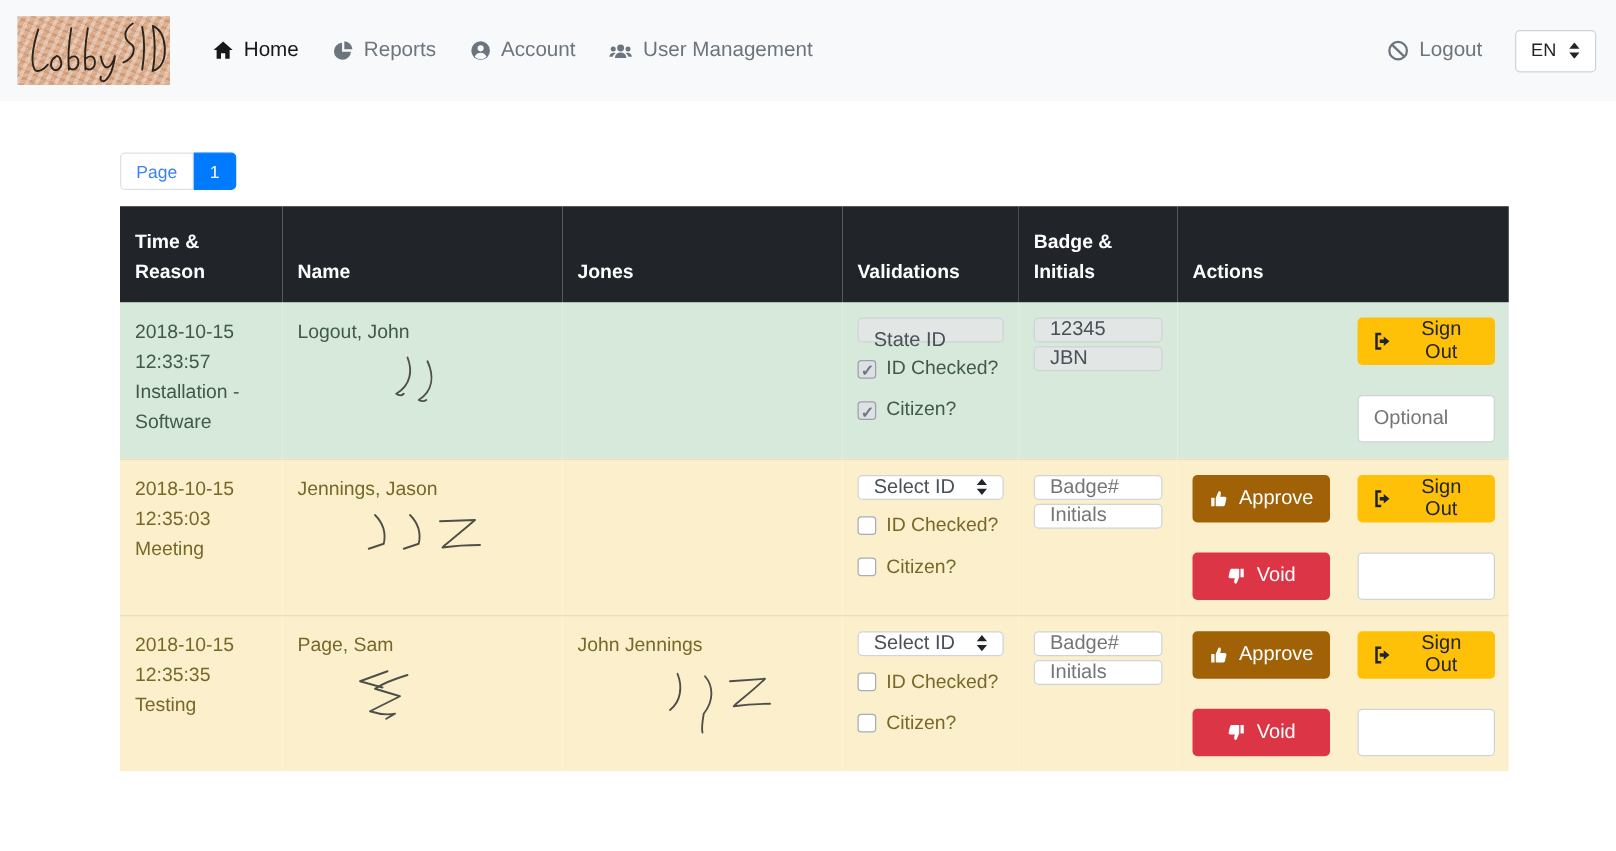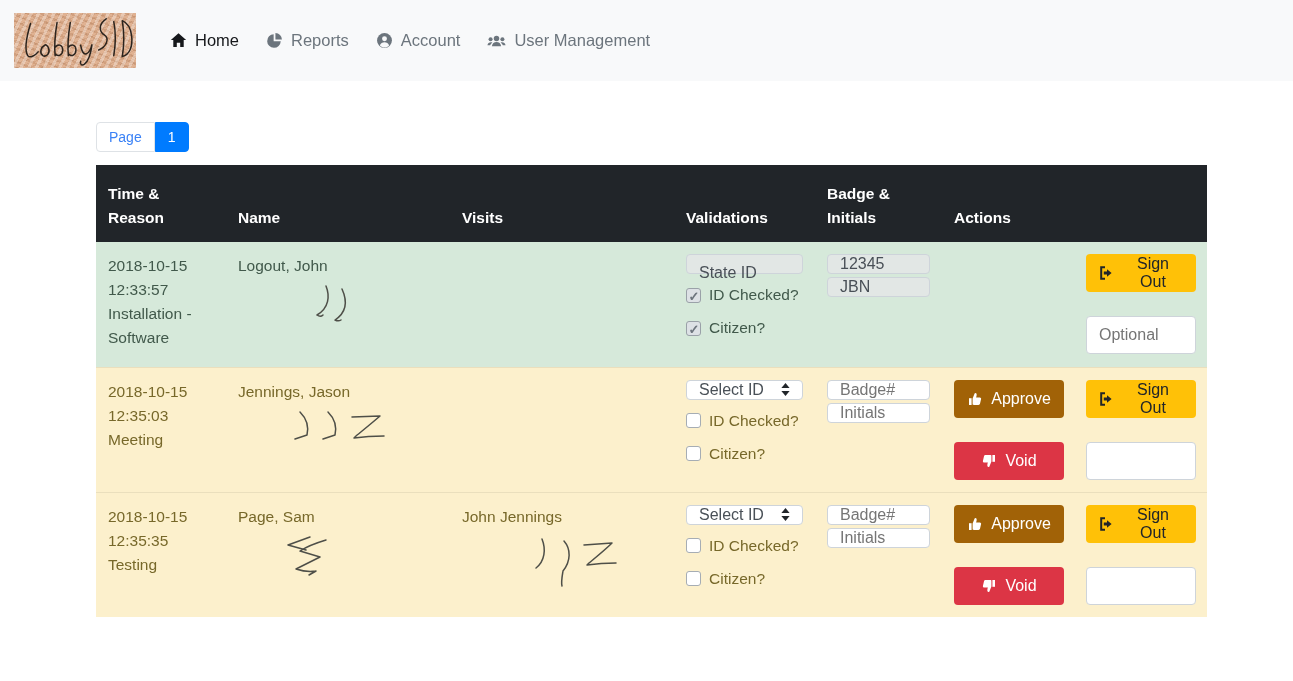--- a/index.html
+++ b/index.html
@@ -157,20 +157,40 @@
             <path d="M4.6 13.5 C4.9 10.9 6.7 9.5 9 9.5 C11.3 9.5 13.1 10.9 13.4 13.5 Z" fill="currentColor"></path>
             <circle cx="3.4" cy="6.8" r="1.9" fill="currentColor"></circle>
             <path d="M0.4 12.6 C0.7 10.7 2 9.6 3.7 9.6 C4.2 9.6 4.7 9.7 5.1 9.9 C3.9 10.8 3.2 11.7 3 12.6 Z" fill="currentColor"></path>
             <circle cx="14.6" cy="6.8" r="1.9" fill="currentColor"></circle>
             <path d="M17.6 12.6 C17.3 10.7 16 9.6 14.3 9.6 C13.8 9.6 13.3 9.7 12.9 9.9 C14.1 10.8 14.8 11.7 15 12.6 Z" fill="currentColor"></path>
           </svg>
       </span>
       <span>User Management</span>
     </a>
   </div>
+  <div class="nav-right">
+    <div class="logout">
+      <span class="icon">
+        <svg width="17" height="17" viewBox="0 0 16 16">
+            <circle cx="8" cy="8" r="6.6" fill="none" stroke="currentColor" stroke-width="1.7"></circle>
+            <line x1="3.5" y1="3.7" x2="12.5" y2="12.3" stroke="currentColor" stroke-width="1.7"></line>
+          </svg>
+      </span>
+      <span>Logout</span>
+    </div>
+    <div class="lang-box">
+      <span>EN</span>
+      <span class="icon caret">
+        <svg width="9" height="13" viewBox="0 0 9 13">
+            <path d="M4.5 0 L8.6 5 H0.4 Z" fill="#212529"></path>
+            <path d="M4.5 13 L0.4 8 H8.6 Z" fill="#212529"></path>
+          </svg>
+      </span>
+    </div>
+  </div>
 </div>
 
 <div class="main">
 
   <div class="pagination">
     <span class="page-label">Page</span>
     <span class="page-num">1</span>
   </div>
 
   <table class="visits">
@@ -179,21 +199,21 @@
         <col class="col-name">
         <col class="col-escort">
       <col class="col-valid">
         <col class="col-badge">
         <col class="col-actions">
     </colgroup>
     <thead>
       <tr>
         <th>Time &amp; Reason</th>
         <th>Name</th>
-        <th>Visits</th>
+        <th>Jones</th>
         <th>Validations</th>
         <th>Badge &amp; Initials</th>
         <th>Actions</th>
       </tr>
     </thead>
     <tbody>
 
       <tr class="row-success">
         <td>
           <div>2018-10-15</div>

